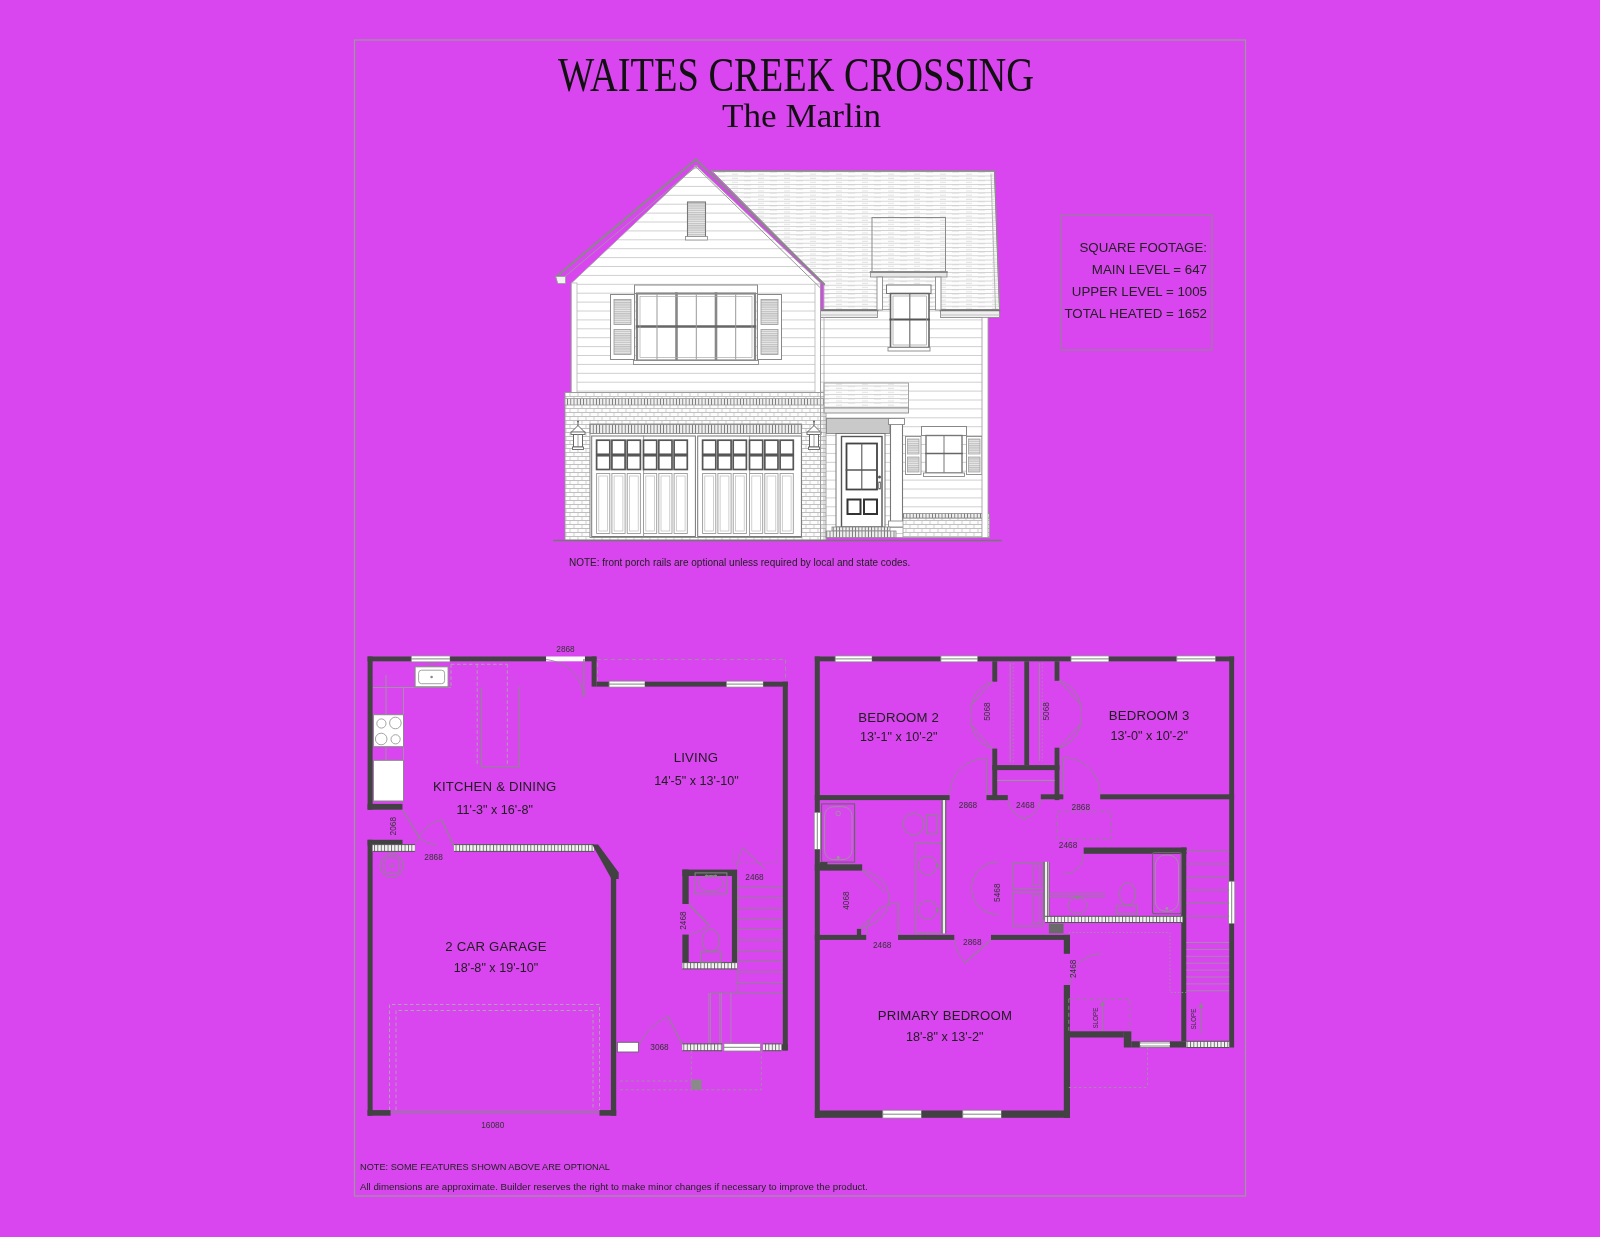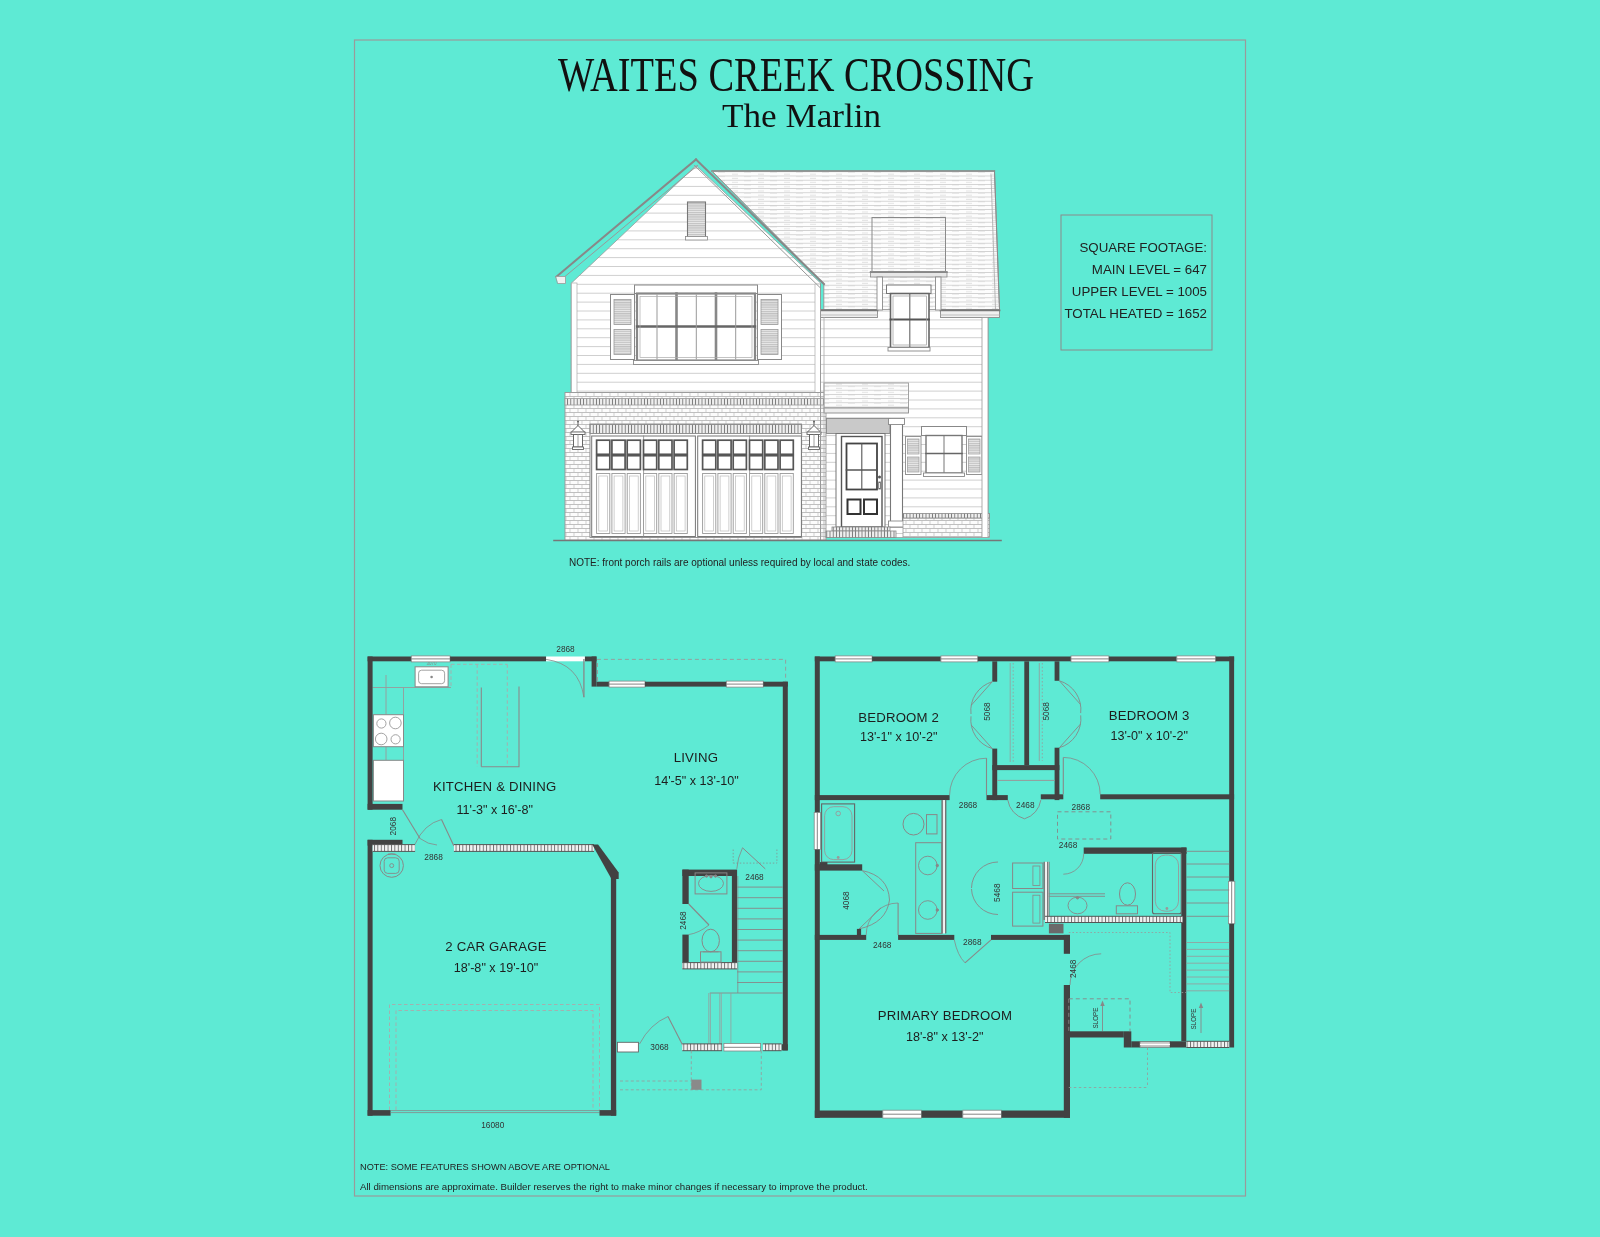--- a/index.html
+++ b/index.html
@@ -1,16 +1,16 @@
 <!DOCTYPE html>
 <html><head>
 <meta charset="utf-8">
 <style>
   html,body{margin:0;padding:0;background:#ffffff;}
-  #page{position:relative;width:1600px;height:1237px;background:#5eead4;overflow:hidden;}
+  #page{position:relative;width:1600px;height:1237px;background:#d946ef;overflow:hidden;}
   svg{position:absolute;left:0;top:0;}
   text{font-family:"Liberation Sans",sans-serif;-webkit-font-smoothing:antialiased;}
   svg{shape-rendering:auto;}
   .serif{font-family:"Liberation Serif",serif;}
 </style>
 </head>
 <body>
 <div id="page">
 <svg width="1600" height="1237" viewBox="0 0 1600 1237">
 <defs>

